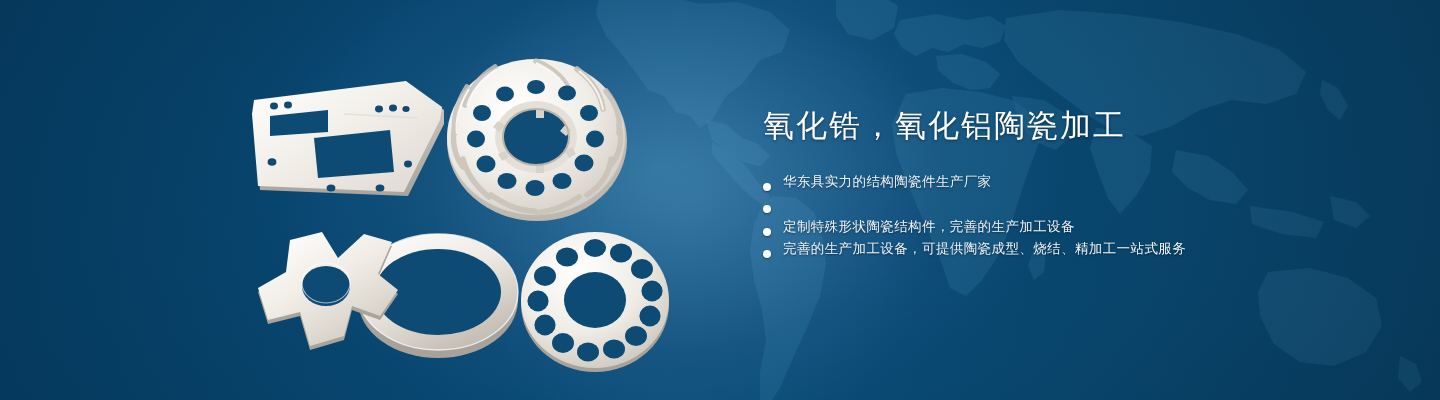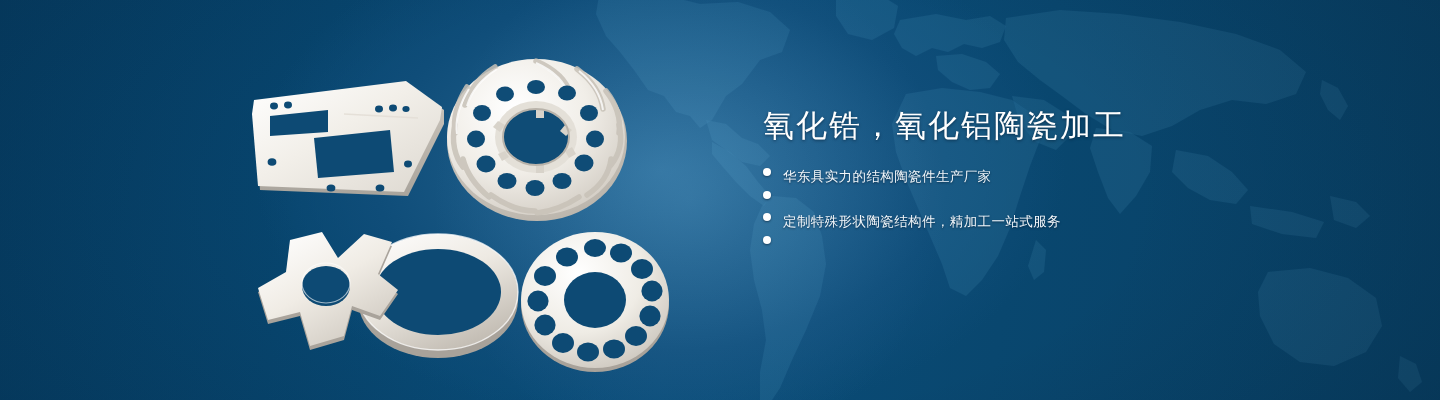--- a/index.html
+++ b/index.html
@@ -46,21 +46,21 @@
     font-size:31px;
     letter-spacing:2px;
     font-weight:400;
     line-height:44px;
     margin:0 0 20px 0;
     text-shadow:0 1px 3px rgba(0,18,36,.55);
     white-space:nowrap;
   }
   .bullets{list-style:none;margin:0;padding:0;}
   .bullet{
-    display:flex;align-items:flex-start;
+    display:flex;align-items:flex-end;
     height:22.5px;
     color:#f2f7fb;
     font-size:13.5px;
     letter-spacing:.4px;
     text-shadow:0 1px 2px rgba(0,18,36,.6);
     white-space:nowrap;
   }
   .dot{
     flex:0 0 auto;
     width:8px;height:8px;border-radius:50%;
@@ -301,21 +301,22 @@
     <ul class="bullets">
       <li class="bullet">
         <span class="dot"></span>
         <span class="btext">华东具实力的结构陶瓷件生产厂家</span>
       </li>
       <li class="bullet">
         <span class="dot"></span>
       </li>
       <li class="bullet">
         <span class="dot"></span>
-        <span class="btext">定制特殊形状陶瓷结构件，精加工一站式服务</span>
+        <span class="btext">定制特殊形状陶瓷结构件，完善的生产加工设备</span>
       </li>
       <li class="bullet">
         <span class="dot"></span>
+        <span class="btext">完善的生产加工设备，可提供陶瓷成型、烧结、精加工一站式服务</span>
       </li>
     </ul>
 
   </div>
 </div>
 
 </body></html>

